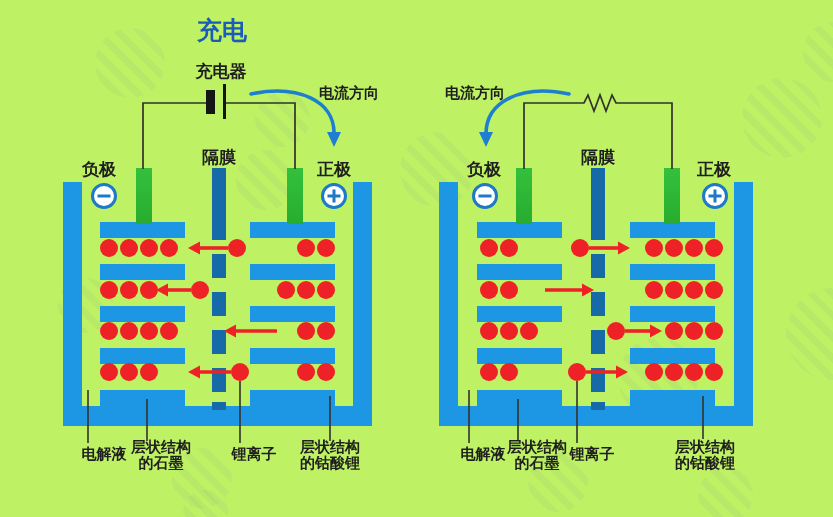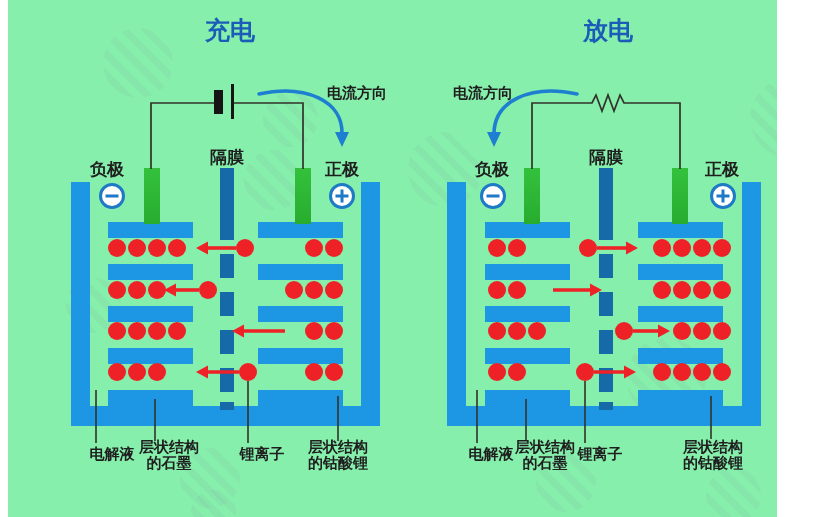--- a/index.html
+++ b/index.html
@@ -1,17 +1,17 @@
 <!DOCTYPE html>
 <html><head>
 <meta charset="utf-8">
 <style>
   html,body{margin:0;padding:0;background:#fff;}
-  #canvas{position:relative;width:769px;height:517px;background:#86efac;overflow:hidden;
-          font-family:"DejaVu Sans","Liberation Sans",sans-serif;color:#1f1f1f;margin-left:8px;}
+  #canvas{position:relative;width:833px;height:517px;background:#bef264;overflow:hidden;
+          font-family:"DejaVu Sans","Liberation Sans",sans-serif;color:#1f1f1f;}
   #canvas *{box-sizing:border-box;}
   .wm{position:absolute;border-radius:50%;
       background:repeating-linear-gradient(45deg,#7d7d96 0 7px,transparent 7px 15px);
       opacity:0.08;}
   .vessel{position:absolute;border:solid #1d97e3;border-width:0 19px 20px 19px;}
   .bar{position:absolute;background:#1d97e3;}
   .tab{position:absolute;background:linear-gradient(#33c13c,#28ac2f);}
   .sepseg{position:absolute;background:#176aa8;}
   .dot{position:absolute;border-radius:50%;background:#ee2127;}
   .term{position:absolute;width:26px;height:26px;border:3px solid #1e79c6;border-radius:50%;background:#fff;}
@@ -183,40 +183,40 @@
       <polygon points="594,290 582,283.5 582,296.5" fill="#ee2127"></polygon>
       <circle cx="616" cy="331" r="9" fill="#ee2127"></circle>
       <line x1="625" y1="331" x2="653" y2="331" stroke="#ee2127" stroke-width="3.6"></line>
       <polygon points="662,331 650,324.5 650,337.5" fill="#ee2127"></polygon>
       <circle cx="577" cy="372" r="9" fill="#ee2127"></circle>
       <line x1="586" y1="372" x2="619" y2="372" stroke="#ee2127" stroke-width="3.6"></line>
       <polygon points="628,372 616,365.5 616,378.5" fill="#ee2127"></polygon>
     </svg>
 
   <div class="t25" style="left:172px;top:14px;width:100px">充电</div>
+  <div class="t17" style="left:171px;top:60px;width:100px">充电器</div>
   <div class="t15" style="left:314px;top:84px;width:70px">电流方向</div>
   <div class="t17" style="left:77px;top:158px;width:44px">负极</div>
   <div class="t17" style="left:194px;top:146px;width:50px">隔膜</div>
   <div class="t17" style="left:312px;top:158px;width:44px">正极</div>
   <div class="blbl" style="left:104px;top:446px">
     <div>电解液</div>
   </div>
   <div class="blbl" style="left:161px;top:439px">
     <div>层状结构</div>
     <div>的石墨</div>
   </div>
   <div class="blbl" style="left:254px;top:446px">
     <div>锂离子</div>
   </div>
   <div class="blbl" style="left:330px;top:439px">
     <div>层状结构</div>
     <div>的钴酸锂</div>
   </div>
 
-  <div class="t25" style="left:550px;top:14px;width:100px">放电</div>
   <div class="t15" style="left:440px;top:84px;width:70px">电流方向</div>
   <div class="t17" style="left:462px;top:158px;width:44px">负极</div>
   <div class="t17" style="left:573px;top:146px;width:50px">隔膜</div>
   <div class="t17" style="left:692px;top:158px;width:44px">正极</div>
   <div class="blbl" style="left:483px;top:446px">
     <div>电解液</div>
   </div>
   <div class="blbl" style="left:537px;top:439px">
     <div>层状结构</div>
     <div>的石墨</div>

